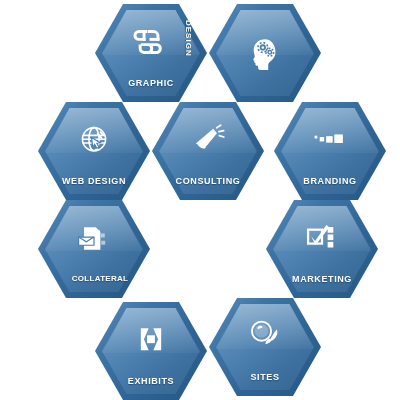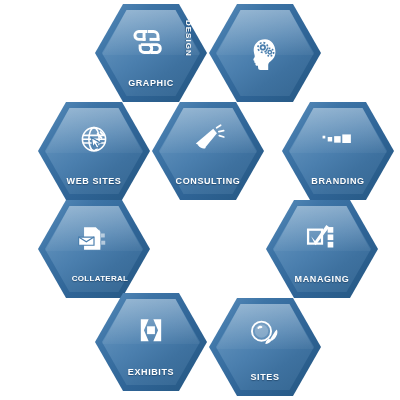--- a/index.html
+++ b/index.html
@@ -131,21 +131,21 @@
             <ellipse cx="23" cy="20" rx="6.2" ry="14"></ellipse>
             <path d="M9.4 15.4h27.2M9.4 24.6h27.2M9 20h28"></path>
           </g>
           <path fill="#fff" stroke="#4b7fae" stroke-width="1.4" d="M20 18l1.6 12 2.2-3.6 2.6 4.6 2.6-1.6-2.6-4.6 4.2-.6z"></path>
           <g stroke="#fff" stroke-width="2.4" stroke-linecap="round">
             <path d="M27.5 13.5l4.5 5"></path>
               <path d="M31 11.5l3 3.4"></path>
           </g>
         </svg>
       </div>
-      <div class="label">WEB SITES</div>
+      <div class="label">WEB DESIGN</div>
     </div>
   </div>
 
   <div class="hex" style="left:152px;top:102px;">
     <div class="outer"></div>
     <div class="inner"></div>
     <div class="gloss"></div>
     <div class="content">
       <div class="art">
         <svg viewBox="0 0 46 42" width="40" height="37">
@@ -155,21 +155,21 @@
             <path d="M33 7.5l4.5-3"></path>
               <path d="M35.5 12l5.5-1.2"></path>
               <path d="M36 16.5l5.2 1.6"></path>
           </g>
         </svg>
       </div>
       <div class="label">CONSULTING</div>
     </div>
   </div>
 
-  <div class="hex" style="left:282px;top:102px;">
+  <div class="hex" style="left:274px;top:102px;">
     <div class="outer"></div>
     <div class="inner"></div>
     <div class="gloss"></div>
     <div class="content">
       <div class="art">
         <svg viewBox="0 0 46 42" width="42" height="36">
           <g fill="#fff">
             <rect x="5" y="16" width="3.2" height="3.2"></rect>
             <rect x="11" y="17.5" width="5.2" height="5.2"></rect>
             <rect x="18.5" y="16.5" width="7.6" height="7.6"></rect>
@@ -214,25 +214,25 @@
         <svg viewBox="0 0 46 42" width="40" height="37">
           <rect x="7" y="12" width="16" height="16" fill="none" stroke="#fff" stroke-width="2.6"></rect>
           <path fill="#fff" d="M10.5 19.5l4.5 5.5L28 6.5l3.4 2.6L15.6 30z"></path>
           <g fill="#fff">
             <rect x="29.5" y="9" width="6.5" height="6.5"></rect>
             <rect x="29.5" y="17.5" width="6.5" height="6.5"></rect>
             <rect x="29.5" y="26" width="6.5" height="6.5"></rect>
           </g>
         </svg>
       </div>
-      <div class="label">MANAGING</div>
-    </div>
-  </div>
-
-  <div class="hex" style="left:95px;top:293px;">
+      <div class="label">MARKETING</div>
+    </div>
+  </div>
+
+  <div class="hex" style="left:95px;top:302px;">
     <div class="outer"></div>
     <div class="inner"></div>
     <div class="gloss"></div>
     <div class="content">
       <div class="art">
         <svg viewBox="0 0 46 42" width="36" height="36">
           <path fill="#fff" d="M10 6h10L14 20l6 14H10z"></path>
           <path fill="#fff" d="M36 6H26l6 14-6 14h10z"></path>
           <rect x="18" y="15" width="10" height="10" fill="#fff"></rect>
         </svg>

